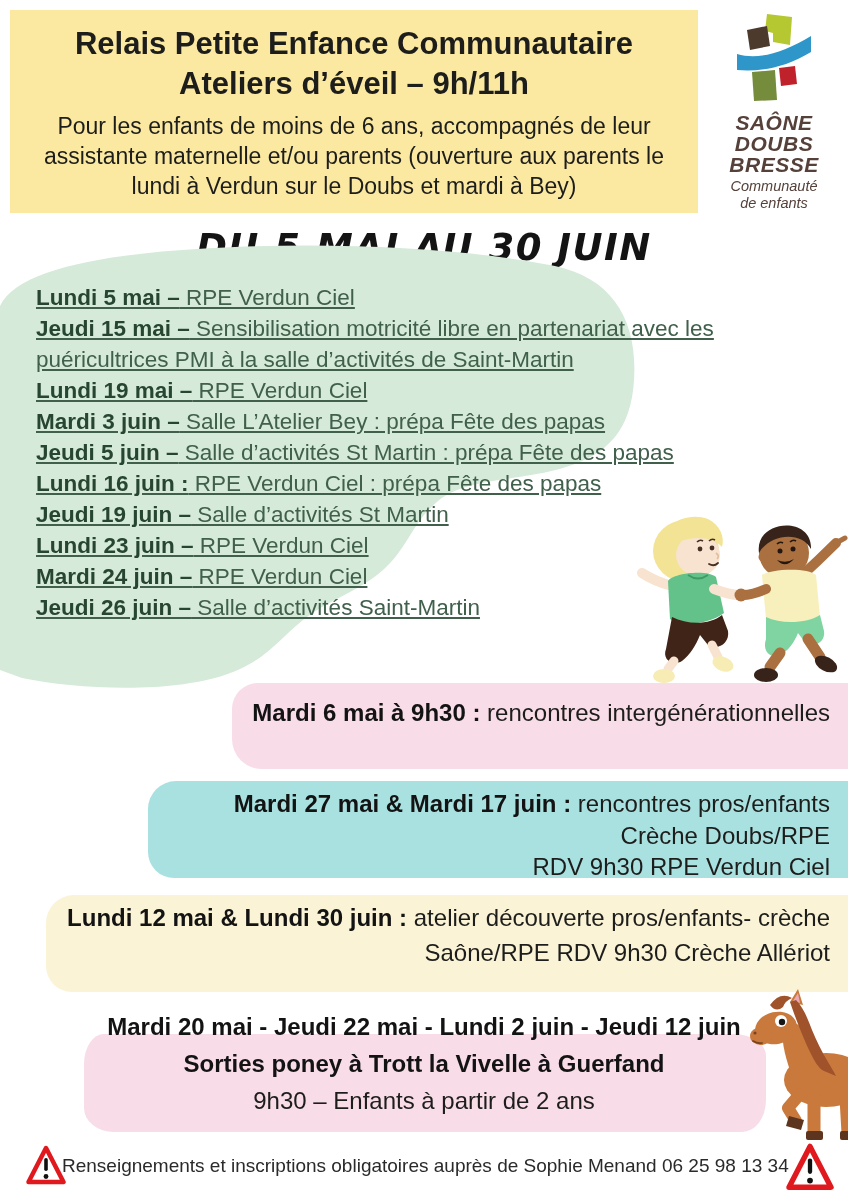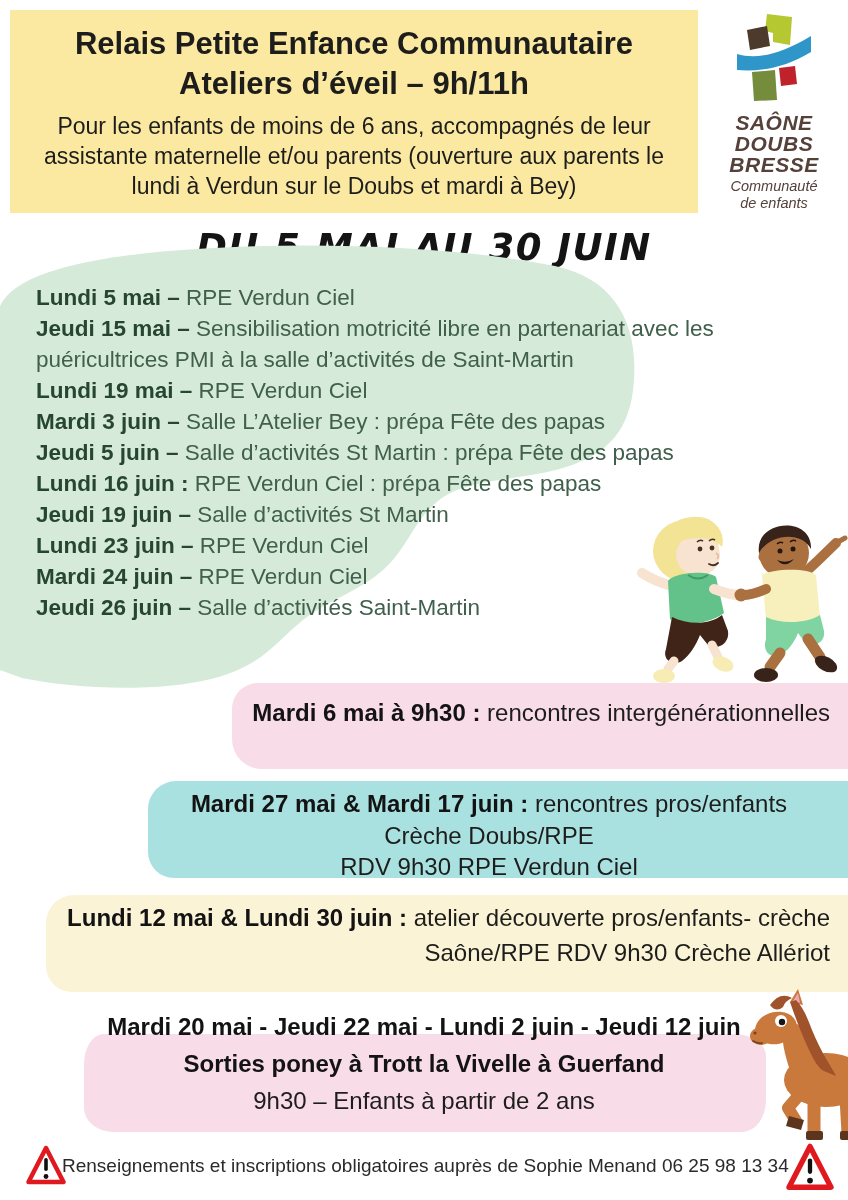--- a/index.html
+++ b/index.html
@@ -21,29 +21,29 @@
   .logo-sub{font-size:14.5px;line-height:17px;color:#55413a;margin-top:3px;}
   
   .period-title{
     position:absolute;left:0;top:226px;width:848px;text-align:center;
     font-family:"DejaVu Sans",sans-serif;font-weight:bold;font-style:italic;
     font-size:37px;letter-spacing:1.5px;color:#141414;
   }
   
   .blob{position:absolute;left:0;top:240px;}
   .schedule{position:absolute;left:36px;top:282px;width:780px;
-    list-style:none;margin:0;padding:0;font-size:22.5px;line-height:31px;color:#40604c;}
+    list-style:none;margin:0;padding:0;font-size:22.5px;line-height:31px;color:#40604c;text-decoration:underline;}
   .schedule b{color:#274631;}
   
   .strip{position:absolute;box-sizing:border-box;font-size:24px;line-height:33px;}
   .strip b{color:#131313;}
   .strip-pink1{left:232px;top:683px;width:616px;height:86px;background:#f8dce8;
     border-radius:26px 0 0 30px;text-align:right;padding:13px 18px 0 0;}
   .strip-teal{left:148px;top:781px;width:700px;height:97px;background:#a9e1e1;
-    border-radius:28px 0 0 26px;text-align:center;padding:7px 18px 0 0;line-height:31.5px;}
+    border-radius:28px 0 0 26px;text-align:right;padding:7px 18px 0 0;line-height:31.5px;}
   .strip-cream{left:46px;top:895px;width:802px;height:97px;background:#faf3d6;
     border-radius:28px 0 0 26px;text-align:right;padding:5px 18px 0 0;line-height:35px;}
   .strip-pink2-bg{position:absolute;left:84px;top:1034px;width:682px;height:98px;
     background:#f8dce8;border-radius:20px 32px 24px 30px/30px 22px 32px 24px;}
   .strip-pink2-text{position:absolute;left:54px;top:1008px;width:740px;
     text-align:center;font-size:24px;line-height:37px;}
   .strip-pink2-text b{color:#131313;}
   
   .kids{position:absolute;left:612px;top:489px;}
   .pony{position:absolute;left:740px;top:988px;}

